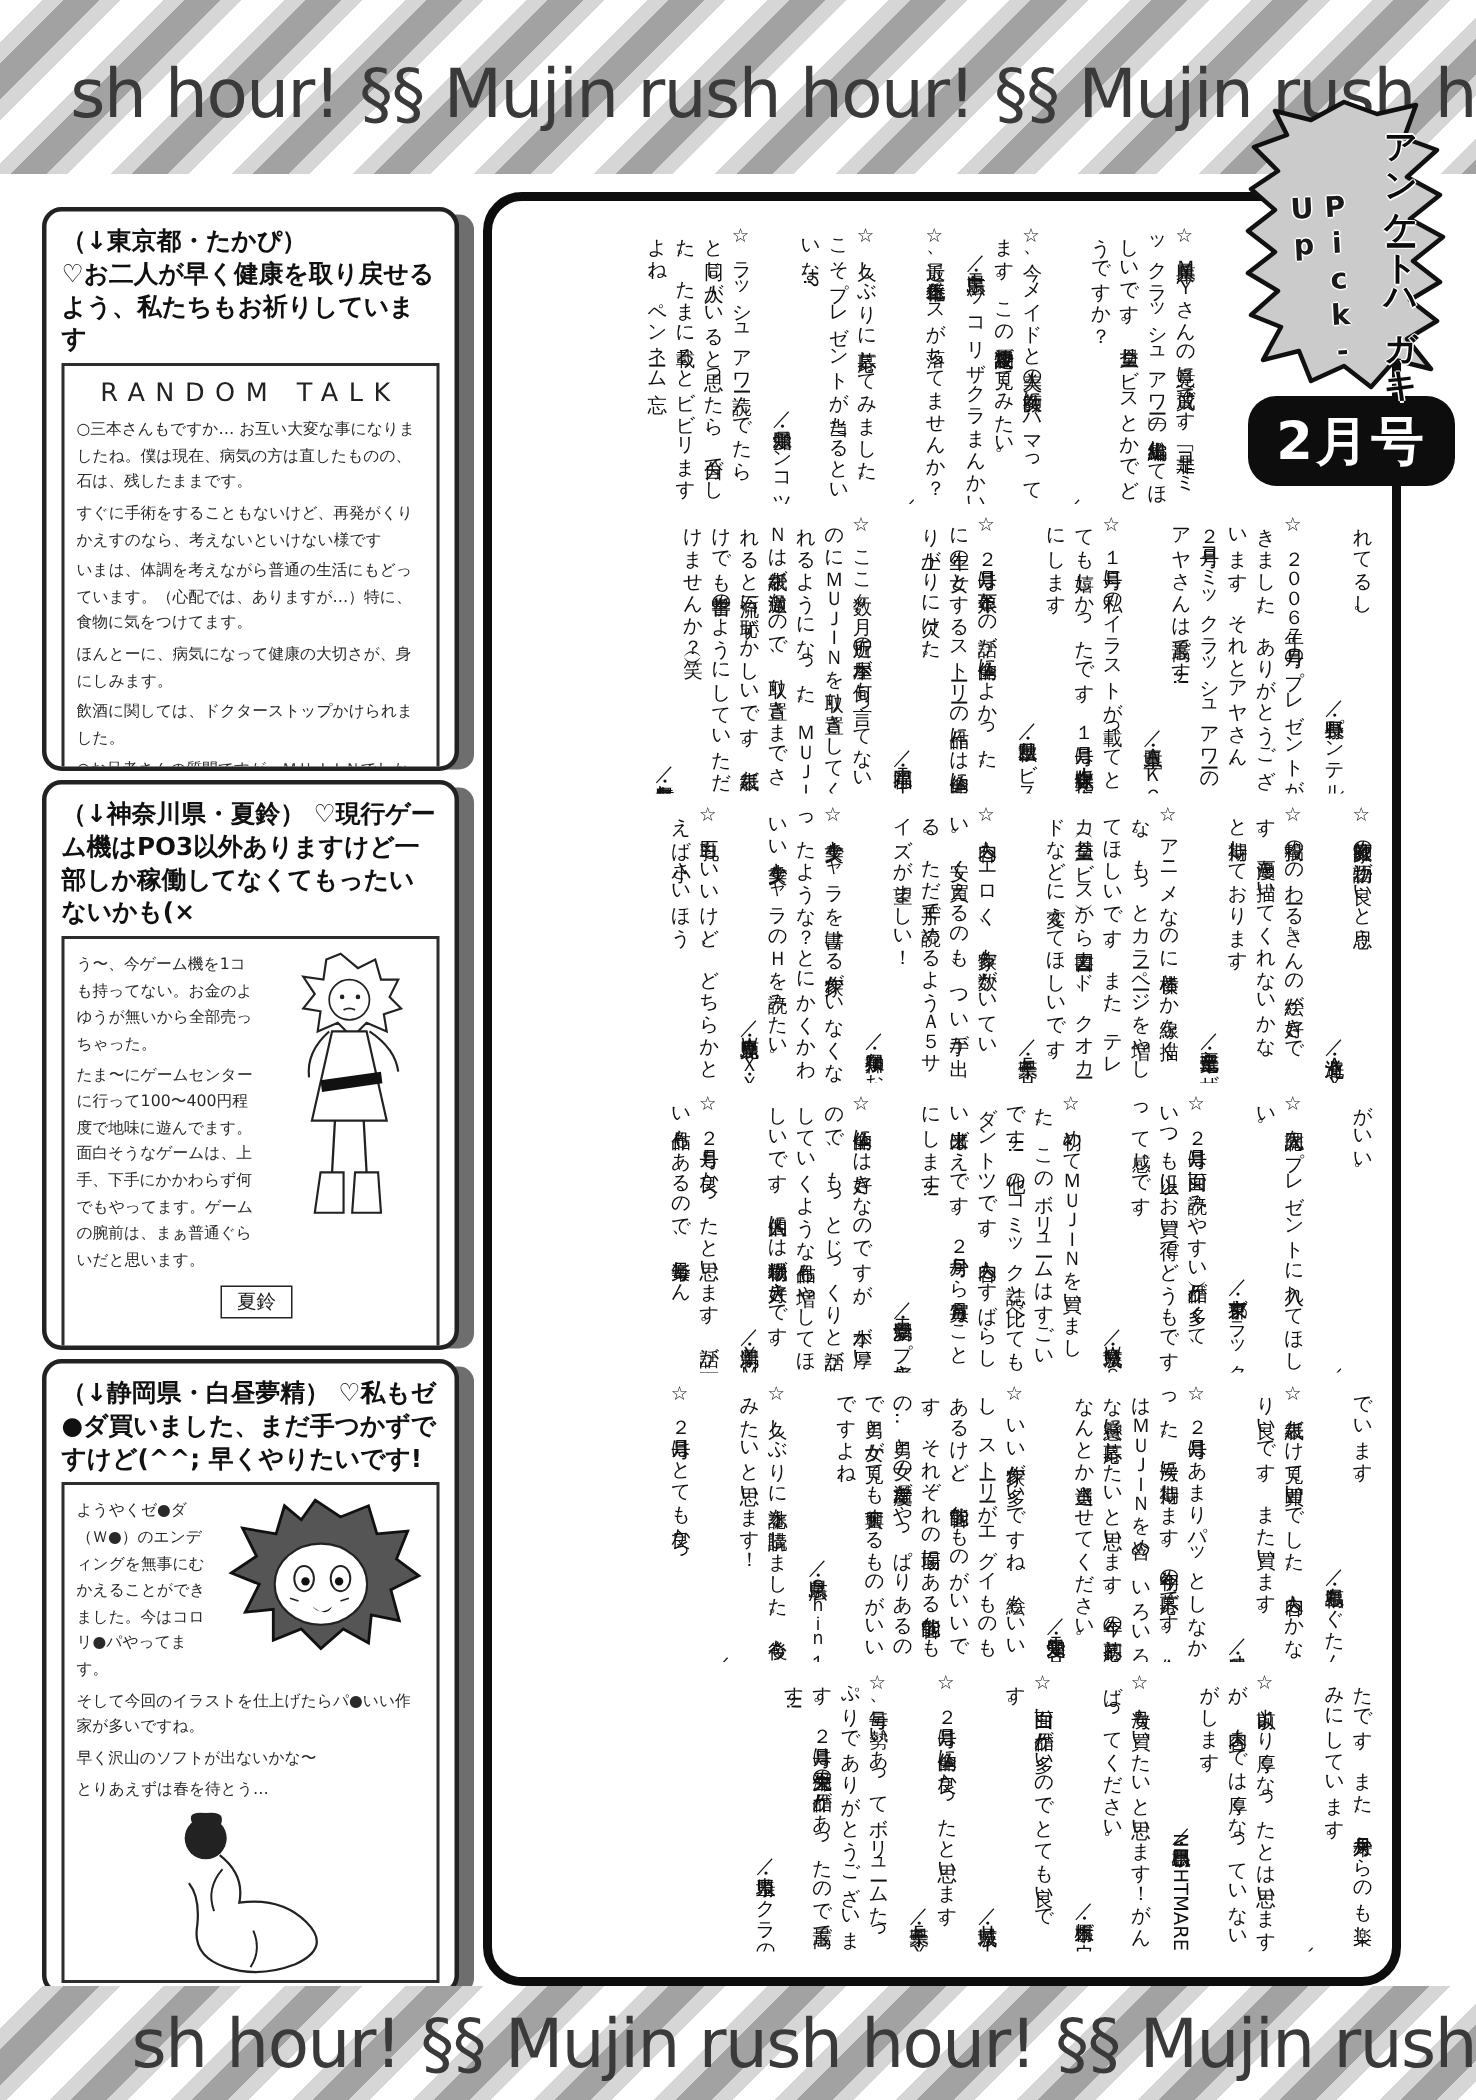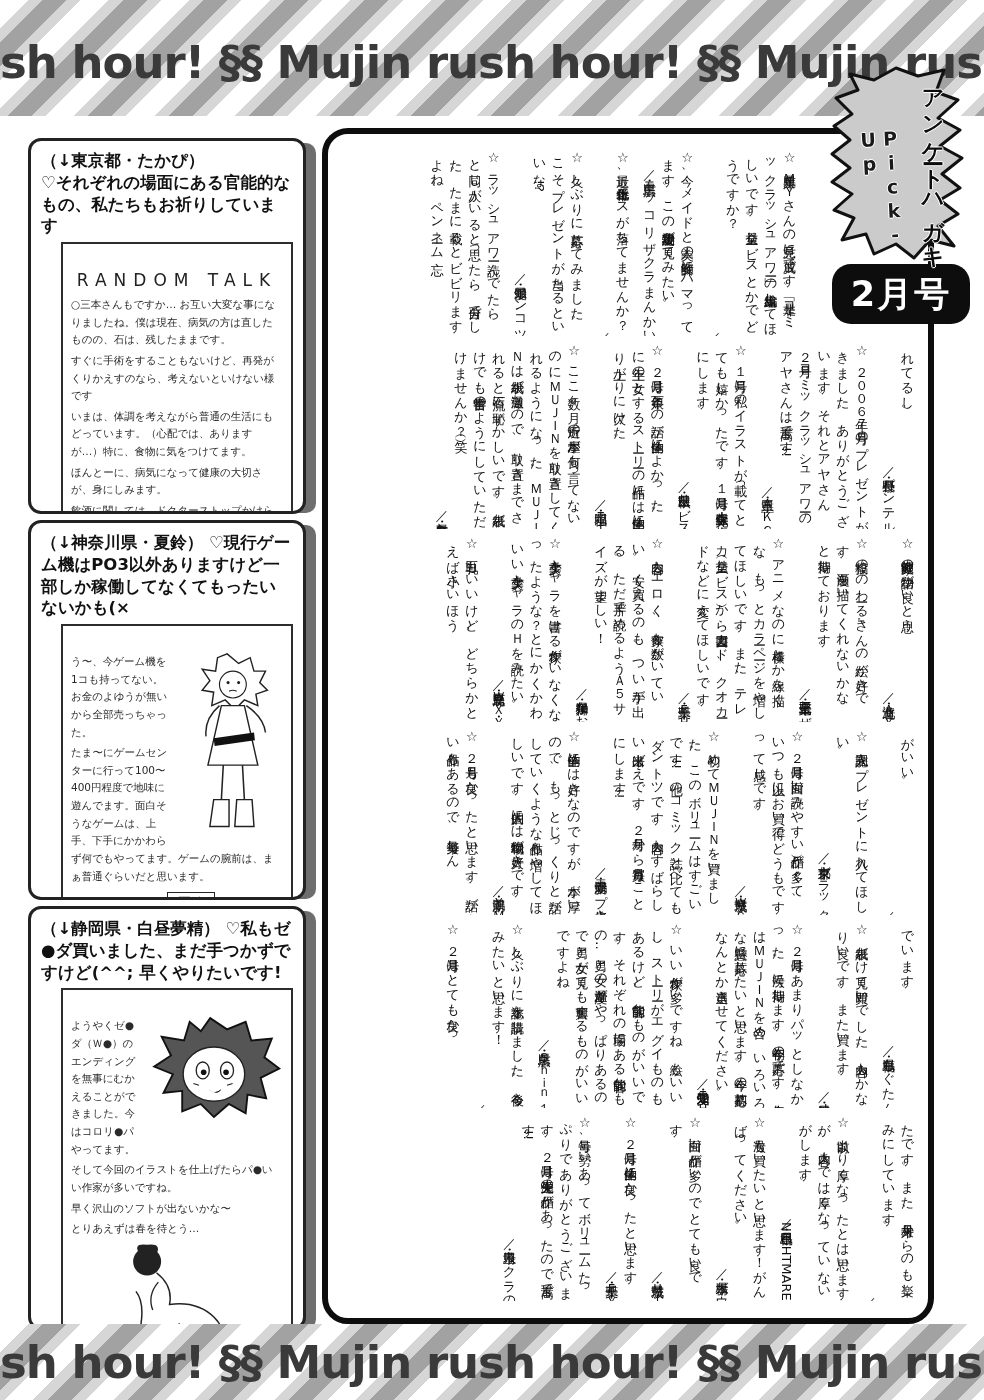--- a/index.html
+++ b/index.html
@@ -5,22 +5,22 @@
   html,body{margin:0;padding:0;background:#e8e8e8;}
   .page{position:relative;width:984px;height:1400px;background:#fff;overflow:hidden;
         font-family:"DejaVu Sans","Liberation Sans",sans-serif;color:#111;}
 
   
   .banner{position:absolute;left:0;width:100%;
     background:repeating-linear-gradient(135deg,
       #ffffff 0 20px,#d6d6d6 20px 30px,#a2a2a2 30px 47px,#d6d6d6 47px 57px);}
   .banner-top{top:0;height:116px;}
   .banner-bottom{bottom:0;height:76px;}
-  .banner-inner{display:flex;justify-content:space-between;align-items:center;height:100%;
-    font-weight:bold;font-size:45px;letter-spacing:-1px;color:#3a3a3a;
+  .banner-inner{display:flex;justify-content:flex-end;align-items:center;height:100%;
+    font-weight:normal;font-size:45px;letter-spacing:-1px;color:#3a3a3a;
     white-space:nowrap;overflow:hidden;}
   .banner-top .banner-inner{padding-top:4px;}
 
   
   .main-box{position:absolute;left:322px;top:128px;width:612px;height:1196px;
     background:#fff;border:6px solid #0d0d0d;border-radius:26px;box-sizing:border-box;
     padding:16px 12px 8px 14px;}
   .band{writing-mode:vertical-rl;text-orientation:mixed;height:186px;width:100%;
     box-sizing:border-box;overflow:hidden;font-size:13px;line-height:1.45;margin-bottom:7px;
     font-weight:500;}
@@ -41,21 +41,21 @@
   .issue-box{margin-top:2px;margin-left:6px;width:138px;height:60px;background:#0d0d0d;
     border-radius:19px;color:#fff;font-weight:bold;font-size:35px;
     display:flex;align-items:center;justify-content:center;letter-spacing:2px;}
 
   
   .side-box{position:absolute;left:28px;width:278px;background:#fff;
     border:3px solid #222;border-radius:13px;box-sizing:border-box;padding:9px 10px;
     box-shadow:13px 2px 0 -3px #6e6e6e;overflow:hidden;}
   .side-head{font-weight:bold;font-size:16.5px;line-height:1.32;margin-bottom:5px;}
   .from-block{display:block;}
-  .talk-box{position:relative;border:2px solid #2d2d2d;padding:24px 8px;overflow:hidden;margin-left:20px;}
+  .talk-box{position:relative;border:2px solid #2d2d2d;padding:6px 8px;overflow:hidden;}
   .talk-title{font-size:17px;letter-spacing:7px;text-align:center;margin:2px 0 6px 0;color:#222;}
   .talk-title:empty{display:none;margin:0;}
   .talk-lines p{margin:3px 0;font-size:10.5px;line-height:1.68;color:#2a2a2a;}
   .talk-sig{text-align:right;font-size:13px;margin:4px 10px 2px 0;color:#222;}
   .talk-sig:empty{display:none;}
   .sig-boxed .talk-sig{display:inline-block;border:1.5px solid #222;padding:1px 10px;
     margin-left:96px;text-align:center;}
   .illo{display:block;}
   .illo-float{float:right;margin:0 0 2px 4px;}
   .illo-bottom{margin:2px auto 0 auto;}
@@ -69,21 +69,21 @@
     <div class="banner-inner">
       <span>sh hour! §</span>
       <span>§ Mujin rush hour! §</span>
       <span>§ Mujin rush h</span>
     </div>
   </div>
 
   <div class="side-box" style="top:138px;height:376px;">
     <div class="side-head">
       <span class="from-block">（↓東京都・たかぴ）</span>
-      <span>♡それぞれの場面にある官能的なもの、私たちもお祈りしています</span>
+      <span>♡お二人が早く健康を取り戻せるよう、私たちもお祈りしています</span>
     </div>
     <div class="talk-box" style="height:284px;">
       <div class="talk-title">RANDOM TALK</div>
       <div class="talk-lines">
           <p>○三本さんもですか… お互い大変な事になりましたね。僕は現在、病気の方は直したものの、石は、残したままです。</p>
           <p>すぐに手術をすることもないけど、再発がくりかえすのなら、考えないといけない様です</p>
           <p>いまは、体調を考えながら普通の生活にもどっています。（心配では、ありますが…）特に、食物に気をつけてます。</p>
           <p>ほんとーに、病気になって健康の大切さが、身にしみます。</p>
           <p>飲酒に関しては、ドクターストップかけられました。</p>
           <p>○お兄者さんの質問ですが、ＭＵＪＩＮでしか投稿していないので、なんともいえないんですが、たぶん一般誌でもそれは変えないと思います。</p>

